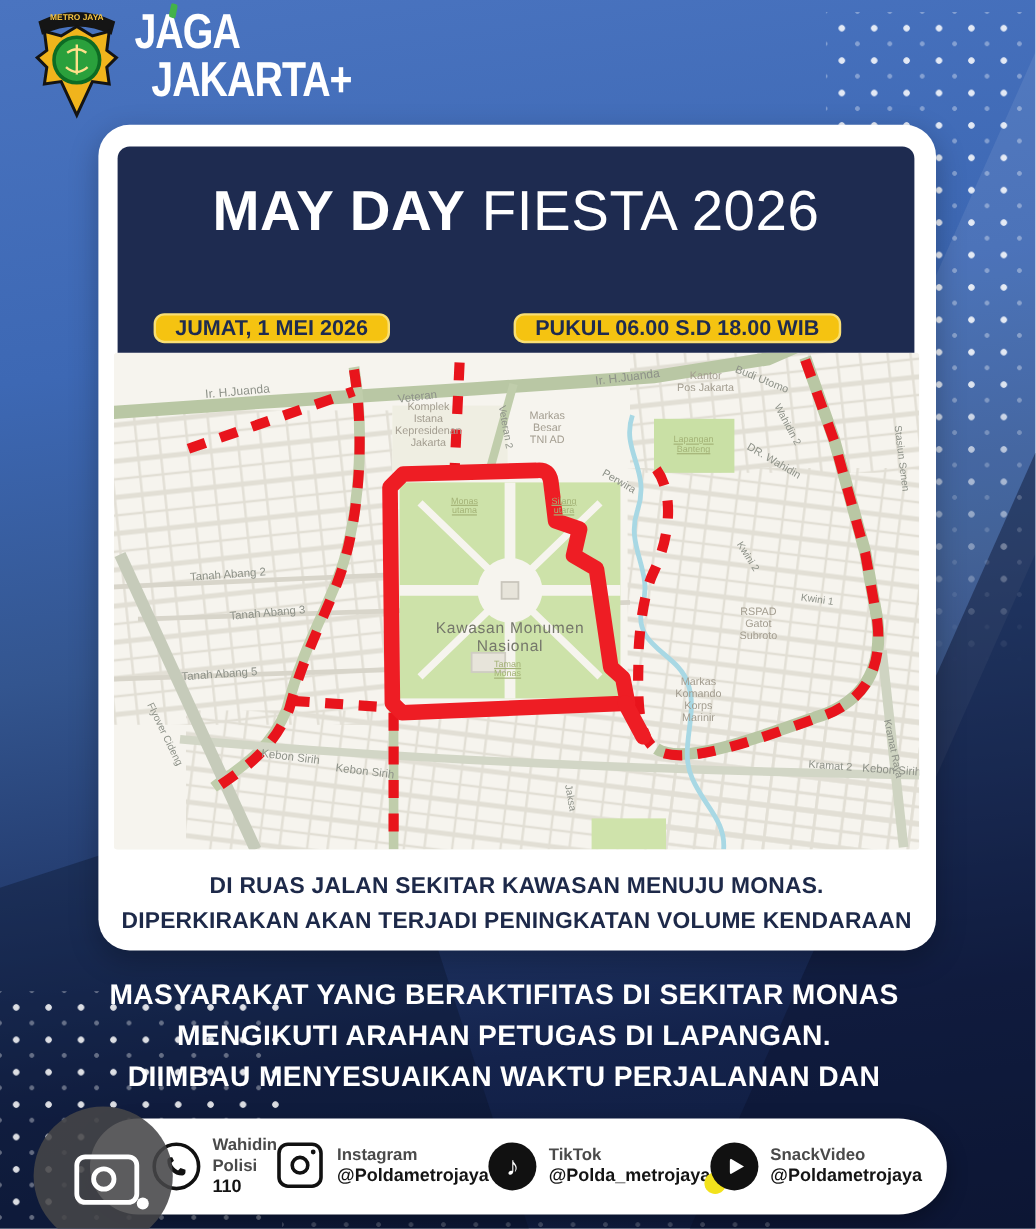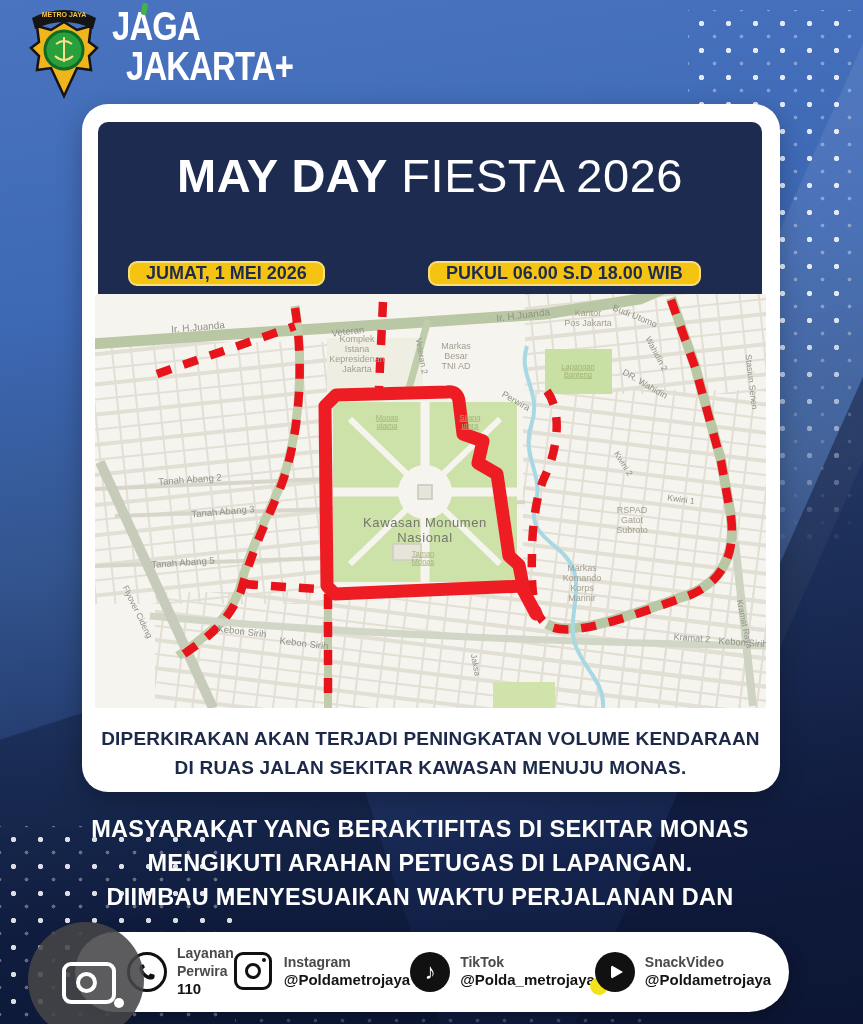--- a/index.html
+++ b/index.html
@@ -292,41 +292,41 @@
         <div class="map-label road" style="left: 42px; top: 318px; font-size: 8.5px; transform: translate(-50%, -50%) rotate(64deg);">
           <div>Flyover Cideng</div>
         </div>
         <div class="map-label road" style="left: 380px; top: 371px; font-size: 8.5px; transform: translate(-50%, -50%) rotate(80deg);">
           <div>Jaksa</div>
         </div>
       </div>
   </div>
 
   <div class="caption">
+    <div>DI RUAS JALAN SEKITAR KAWASAN MENUJU MONAS.</div>
     <div>DIPERKIRAKAN AKAN TERJADI PENINGKATAN VOLUME KENDARAAN</div>
-    <div>DI RUAS JALAN SEKITAR KAWASAN MENUJU MONAS.</div>
   </div>
 
   <div class="notice">
     <div>MASYARAKAT YANG BERAKTIFITAS DI SEKITAR MONAS</div>
     <div>MENGIKUTI ARAHAN PETUGAS DI LAPANGAN.</div>
     <div>DIIMBAU MENYESUAIKAN WAKTU PERJALANAN DAN</div>
   </div>
 
   <div class="footer" id="footer-items">
       <div class="f-item">
         <div class="f-icon">
           <div class="icon-circle">
             <svg width="22" height="22" viewBox="0 0 32 32">
               <path d="M9,5 C7,5 5,7 5,9 C5,19 13,27 23,27 C25,27 27,25 27,23 L27,20 L21,18 L18,21 C14,19 11,16 10,12 L13,9 L11,5 Z" fill="#111"></path>
             </svg>
           </div>
         </div>
         <div class="f-text">
-          <span class="f-line1">Layanan Perwira</span>
+          <span class="f-line1">Wahidin Polisi</span>
           <span class="f-line2">110</span>
         </div>
       </div>
       <div class="f-item">
         <div class="f-icon">
           <div class="ig"></div>
         </div>
         <div class="f-text">
           <span class="f-line1">Instagram</span>
           <span class="f-line2">@Poldametrojaya</span>

